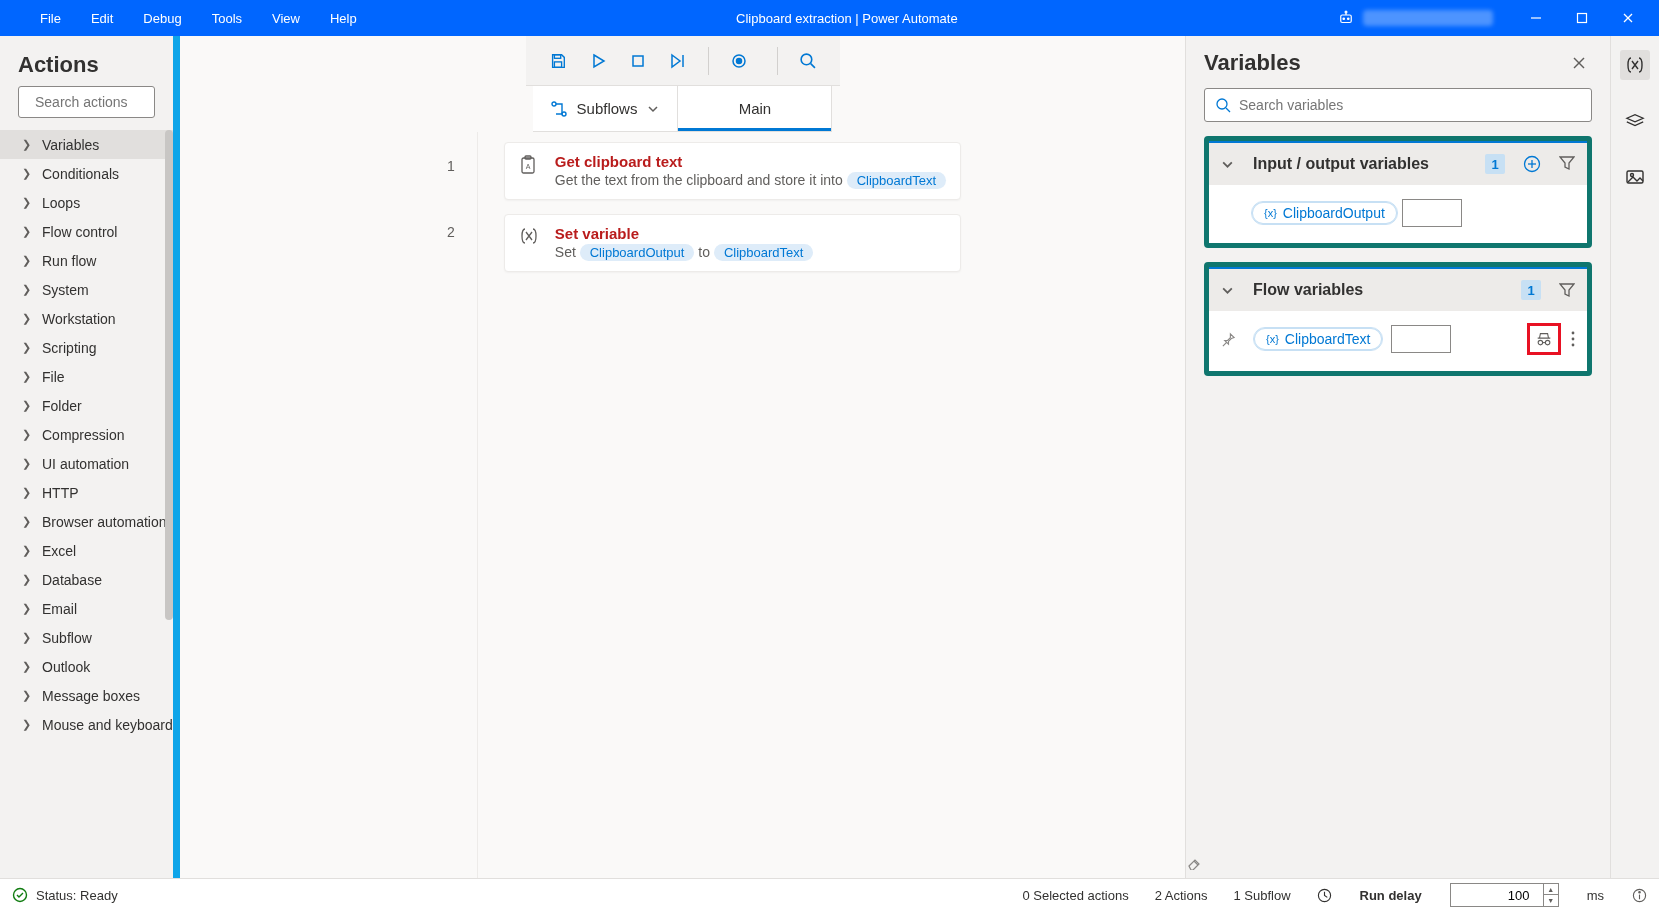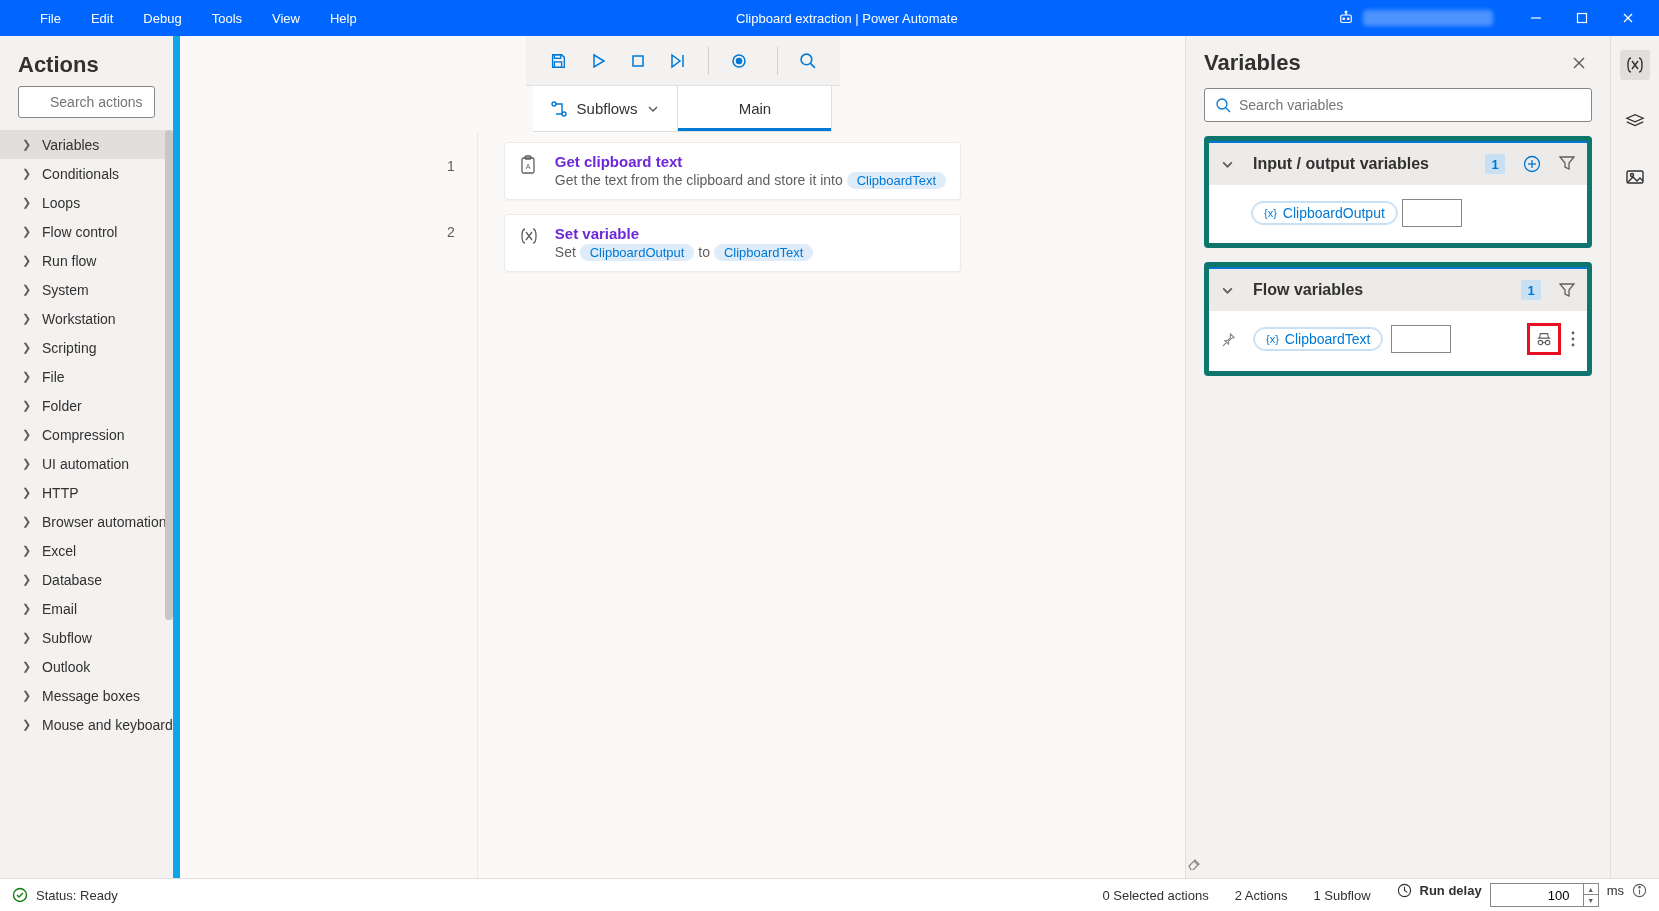--- a/index.html
+++ b/index.html
@@ -14,21 +14,21 @@
   .win-btns { display: flex; }
   .win-btn { width: 46px; height: 36px; display: flex; align-items: center; justify-content: center; cursor: pointer; }
   .win-btn svg { width:12px; height:12px; }
 
   .body-wrap { display: flex; height: calc(911px - 36px - 33px); border-top: none; }
 
   
   .actions-panel { width: 180px; background: #f3f2f1; border-right: 7px solid #0ea5e9; display:flex; flex-direction:column; }
   .actions-title { font-size: 22px; font-weight: 600; padding: 16px 18px 8px; color:#323130; }
   .actions-search-wrap { padding: 0 18px 12px; }
-  .actions-search { display:flex; align-items:center; border:1px solid #8a8886; border-radius:3px; height:32px; padding:0 23px; background:#fff;}
+  .actions-search { display:flex; align-items:center; border:1px solid #8a8886; border-radius:3px; height:32px; padding:0 8px; background:#fff;}
   .actions-search svg { width:15px; height:15px; color:#0078d4; }
   .actions-search input { border:none; outline:none; font-size:14px; margin-left:8px; flex:1; color:#605e5c; background:transparent;}
   .actions-list { overflow-y:auto; flex:1; position:relative; }
   .action-cat { display:flex; align-items:center; height:29px; padding-left:22px; cursor:pointer; font-size:14px; color:#323130;}
   .action-cat:hover, .action-cat.selected { background:#e1dfdd; }
   .action-cat .chev { margin-right:12px; color:#605e5c; font-size:11px; width:8px;}
   .actions-scrollbar { position:absolute; right:0; top:0; width:8px; height:490px; background:#c8c6c4; border-radius:4px;}
 
   
   .workspace { flex: 1; display: flex; flex-direction: column; background:#faf9f8;align-items:center; }
@@ -42,21 +42,21 @@
   .subflows-btn svg.flow-icon { width:16px; height:16px; color:#0078d4;}
   .tab { display:flex; align-items:center; justify-content:center; width:155px; border-right:1px solid #e1dfdd; border-left:1px solid #e1dfdd; font-size:15px; color:#323130; cursor:pointer; position:relative; background:#fff;}
   .tab.active::after { content:""; position:absolute; left:0; right:0; bottom:0; height:3px; background:#0078d4; }
 
   .canvas { flex:1; display:flex; background:#faf9f8; }
   .gutter { width:100px; border-right:1px solid #edebe9; text-align:right; padding-top:18px; color:#605e5c; font-size:14px; background:#faf9f8;}
   .gutter div { height:66px; padding-right:22px; display:flex; align-items:flex-start; justify-content:flex-end; padding-top:8px;}
   .steps { flex:1; padding:10px 26px; }
   .step-card { background:#fff; border:1px solid #edebe9; border-radius:4px; padding:10px 14px; margin-bottom:14px; display:flex; gap:14px; align-items:flex-start; box-shadow:0 1px 2px rgba(0,0,0,0.04); }
   .step-icon { width:22px; color:#605e5c; padding-top:2px;}
-  .step-card .st-title { font-size:15px; font-weight:600; color:#6d28d9; }
+  .step-card .st-title { font-size:15px; font-weight:600; color:#b91c1c; }
   .step-card .st-sub { font-size:14px; color:#605e5c; margin-top:2px; }
   .chip { display:inline-block; background:#deecf9; color:#0078d4; border-radius:10px; padding:1px 10px; font-size:13px; }
 
   
   .vars-panel { width:425px; background:#f3f2f1; border-left:1px solid #e1dfdd; display:flex; flex-direction:column; padding-bottom:8px;}
   .vars-header { display:flex; align-items:center; justify-content:space-between; padding:14px 18px 6px; }
   .vars-header h2 { font-size:22px; font-weight:600; color:#323130; }
   .vars-close { cursor:pointer; color:#605e5c; width:20px; text-align:center;}
   .vars-search-wrap { padding: 6px 18px 14px; }
   .vars-search { display:flex; align-items:center; border:1px solid #8a8886; border-radius:3px; height:34px; padding:0 10px; background:#fff;}
@@ -485,21 +485,21 @@
     <svg width="16" height="16" viewBox="0 0 16 16" fill="none" stroke="#107c10" stroke-width="1.4">
         <circle cx="8" cy="8" r="6.5"></circle>
         <polyline points="5,8 7,10 11,6"></polyline>
       </svg>
     <span>Status: Ready</span>
   </div>
   <div class="status-center">
     <span>0 Selected actions</span>
     <span>2 Actions</span>
     <span>1 Subflow</span>
-    <div style="display:flex;gap:8px;">
+    <div style="display:flex;align-items:center;gap:28px;">
       <svg width="15" height="15" viewBox="0 0 16 16" fill="none" stroke="#323130" stroke-width="1.2">
           <circle cx="8" cy="8" r="6.5"></circle>
           <polyline points="8,4 8,8 11,10"></polyline>
         </svg>
       <span style="font-weight:600">Run delay</span>
       <div class="delay-input">
         <input value="100" style="">
         <div class="spinner">
           <div>▲</div>
           <div>▼</div>

